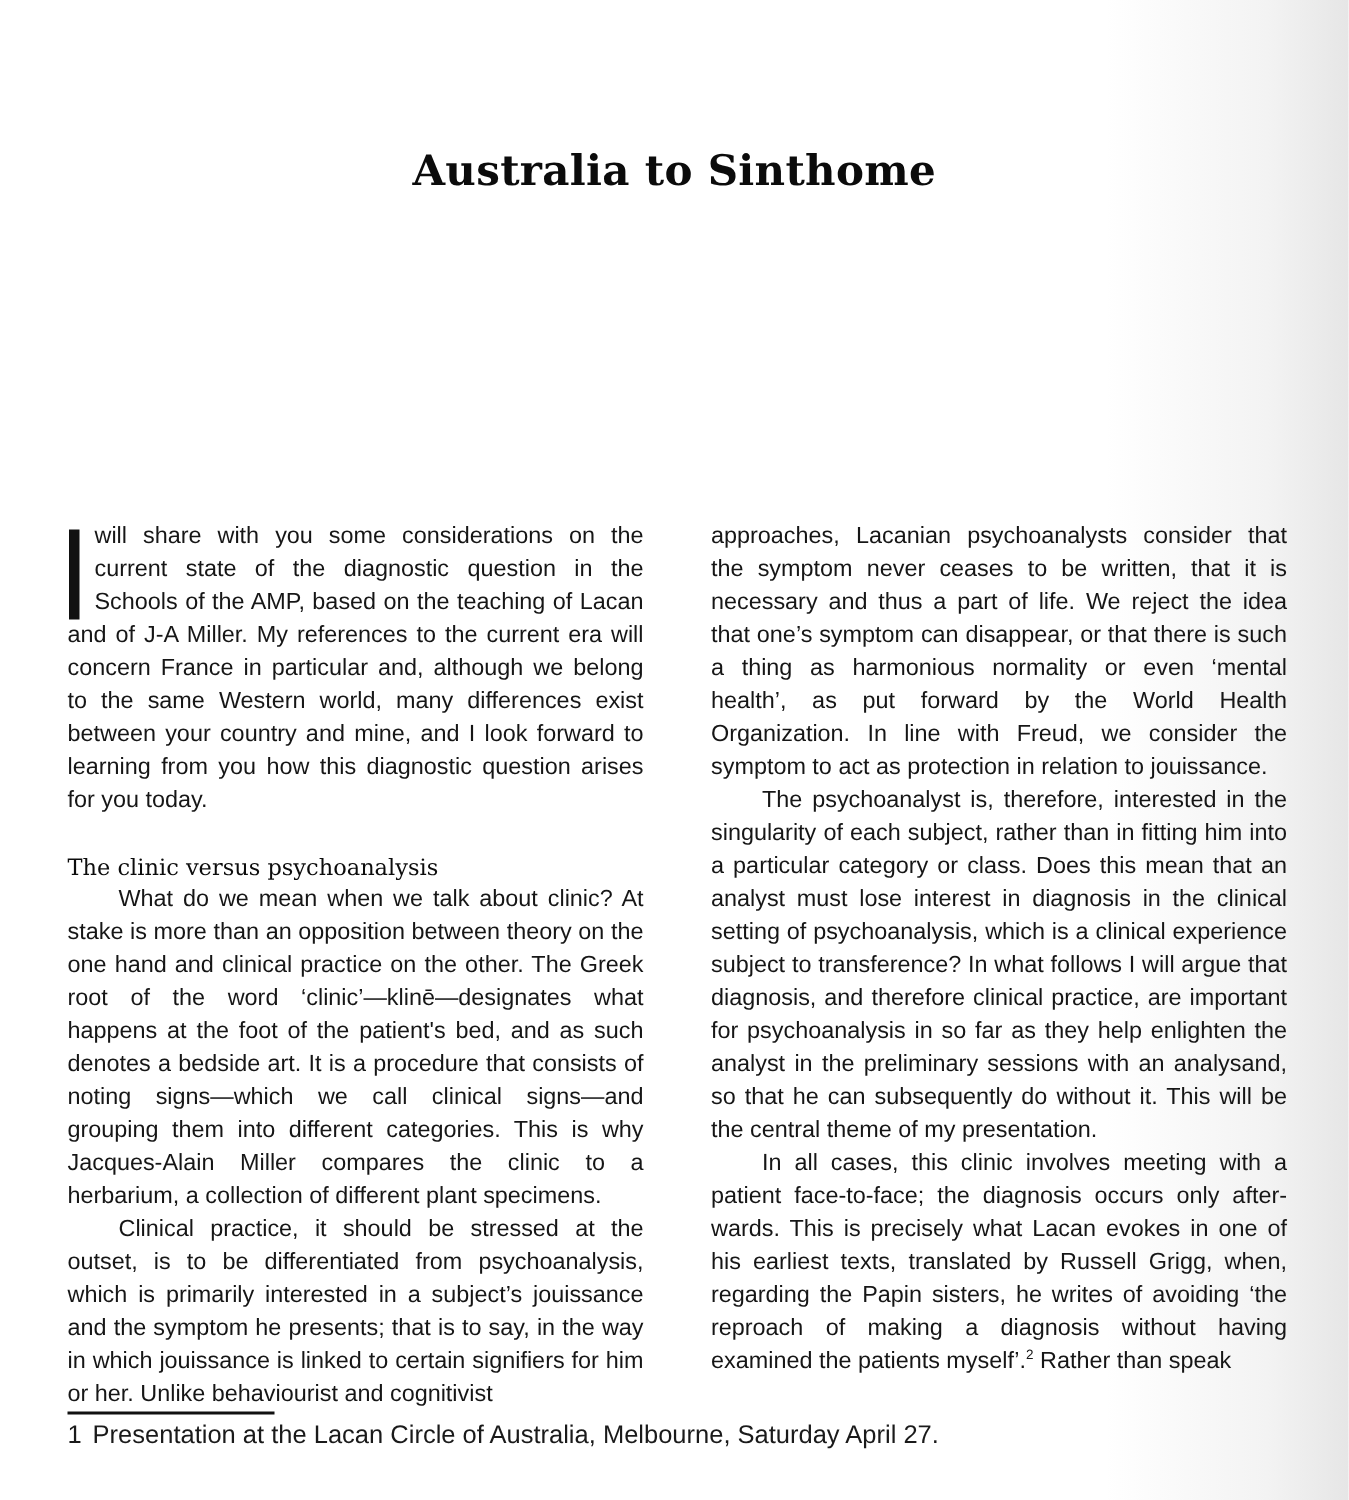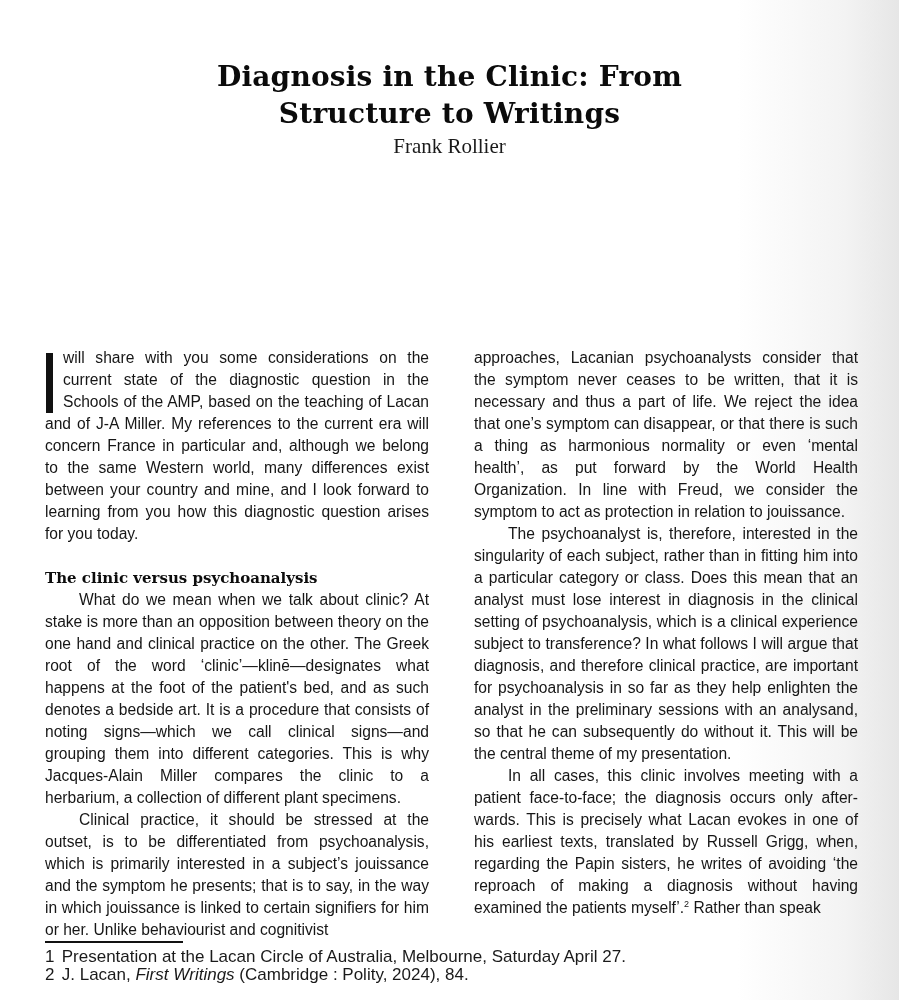--- a/index.html
+++ b/index.html
@@ -28,43 +28,42 @@
   .col.right { left: 474px; }
   .col p { margin: 0; }
   .indent { text-indent: 34px; }
   .dropcap-para { position: relative; }
   .dropcap {
     float: left; width: 7px; height: 60px; background: #111;
     margin: 6px 10px 0 1px;
   }
   .dropcap-text { font-size: 0; }
   .section-head {
-    font-family: "DejaVu Serif", serif; font-weight: bold; font-size: 15px;
+    font-family: "DejaVu Serif", serif; font-weight: normal; font-size: 15px;
     line-height: 22px; margin-top: 22px !important; color: #0c0c0c; text-align: left;
   }
   sup { font-size: 9px; line-height: 0; vertical-align: 6px; }
   .footnote-rule {
     position: absolute; left: 45px; top: 941px; width: 138px; height: 2px; background: #111;
   }
   .footnotes {
     position: absolute; left: 45px; top: 948px; width: 700px;
     font-family: "Liberation Sans", sans-serif; font-size: 17px; line-height: 18px; color: #1a1a1a;
   }
   .fn-num { display: inline-block; width: 12px; }
   .fn em { font-style: italic; }
 </style>
 </head>
 <body>
 
 <header class="title-block">
   <h1 class="title">
-    <span>Diagnosis in the Clinic: From</span><br>
-    <span>Structure to Writings</span>
+    <br>
+    <span>Australia to Sinthome</span>
   </h1>
-  <div class="author">Frank Rollier</div>
 </header>
 
 <section class="col left">
   <p class="dropcap-para">
     <span class="dropcap"><span class="dropcap-text">I</span></span><span>will share with you some considerations on the current state of the diagnostic question in the Schools of the AMP, based on the teaching of Lacan and of J-A Miller. My references to the current era will concern France in particular and, although we belong to the same Western world, many differences exist between your country and mine, and I look forward to learning from you how this diagnostic question arises for you today.</span>
   </p>
   <p class="section-head">The clinic versus psychoanalysis</p>
   <p class="indent">What do we mean when we talk about clinic? At stake is more than an opposition between theory on the one hand and clinical practice on the other. The Greek root of the word ‘clinic’—klinē—designates what happens at the foot of the patient's bed, and as such denotes a bedside art. It is a procedure that consists of noting signs—which we call clinical signs—and grouping them into different categories. This is why Jacques-Alain Miller compares the clinic to a herbarium, a collection of different plant specimens.</p>
   <p class="indent">Clinical practice, it should be stressed at the outset, is to be differentiated from psychoanalysis, which is primarily interested in a subject’s jouissance and the symptom he presents; that is to say, in the way in which jouissance is linked to certain signifiers for him or her. Unlike behaviourist and cognitivist</p>
 </section>
@@ -74,17 +73,13 @@
   <p class="indent">The psychoanalyst is, therefore, interested in the singularity of each subject, rather than in fitting him into a particular category or class. Does this mean that an analyst must lose interest in diagnosis in the clinical setting of psychoanalysis, which is a clinical experience subject to transference? In what follows I will argue that diagnosis, and therefore clinical prac­tice, are important for psychoanalysis in so far as they help enlighten the analyst in the preliminary sessions with an analysand, so that he can subse­quently do without it. This will be the central theme of my presentation.</p>
   <p class="indent"><span>In all cases, this clinic involves meeting with a patient face-to-face; the diagnosis occurs only after­wards. This is precisely what Lacan evokes in one of his earliest texts, translated by Russell Grigg, when, regarding the Papin sisters, he writes of avoiding ‘the reproach of making a diagnosis without having examined the patients myself’.</span><sup>2</sup><span> Rather than speak</span></p>
 </section>
 
 <div class="footnote-rule"></div>
 <div class="footnotes">
   <div class="fn">
     <span class="fn-num">1</span>
     <span>Presentation at the Lacan Circle of Australia, Melbourne, Saturday April 27.</span>
   </div>
-  <div class="fn">
-    <span class="fn-num">2</span>
-    <span>J. Lacan, </span><em>First Writings</em><span> (Cambridge : Polity, 2024), 84.</span>
-  </div>
 </div>
 
 </body></html>

